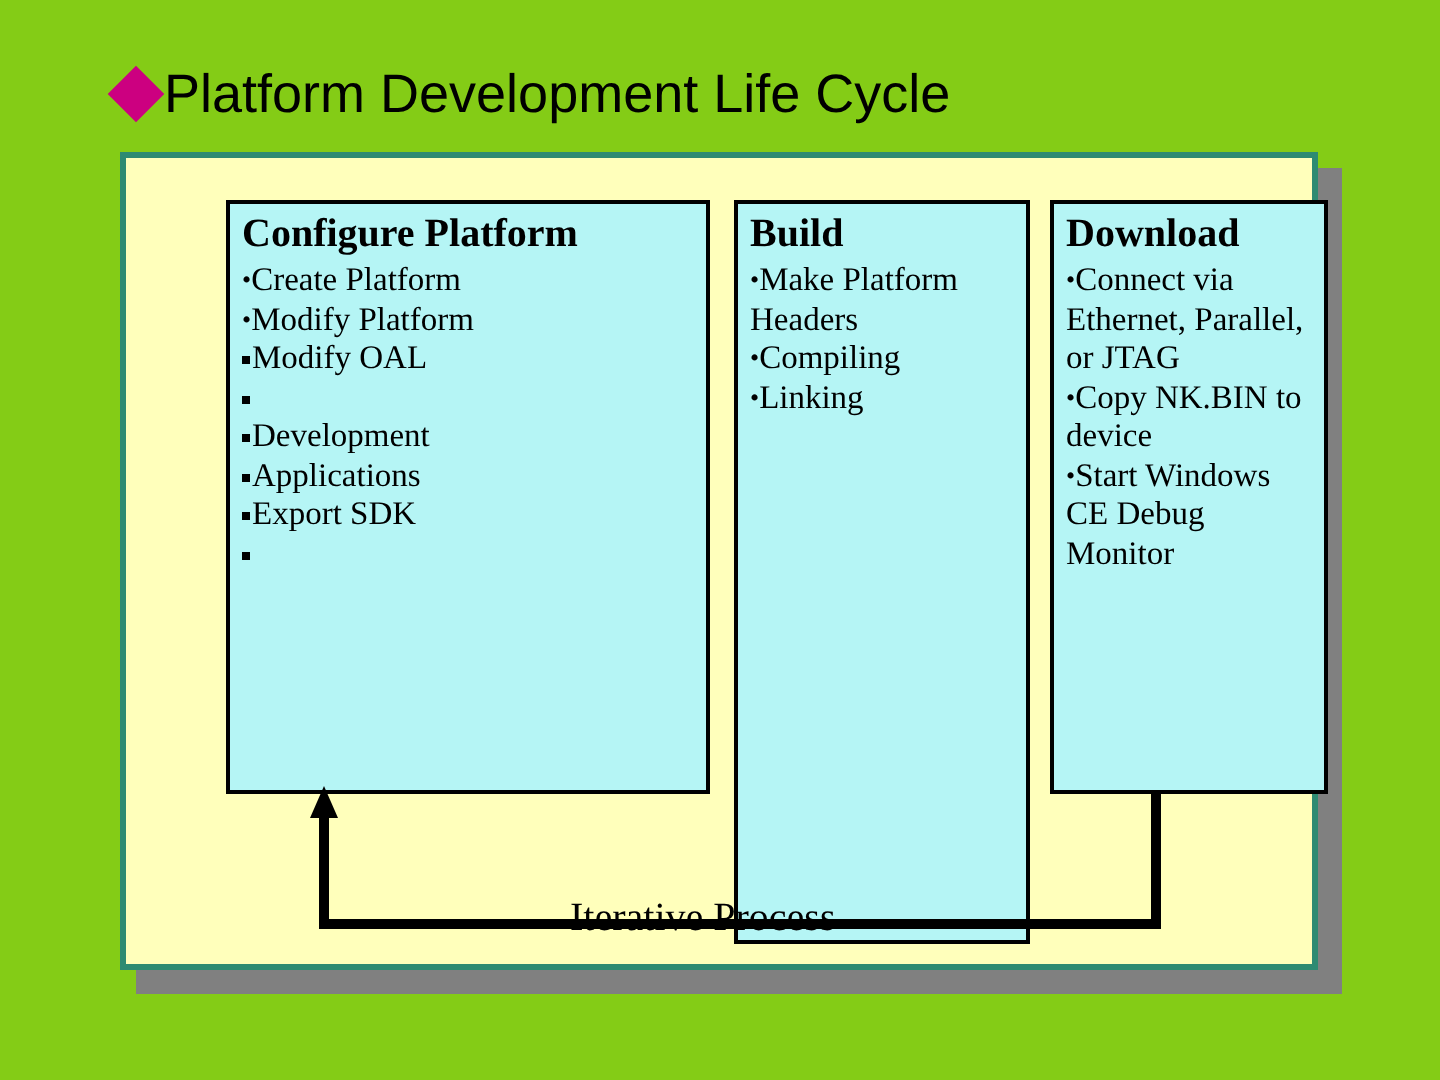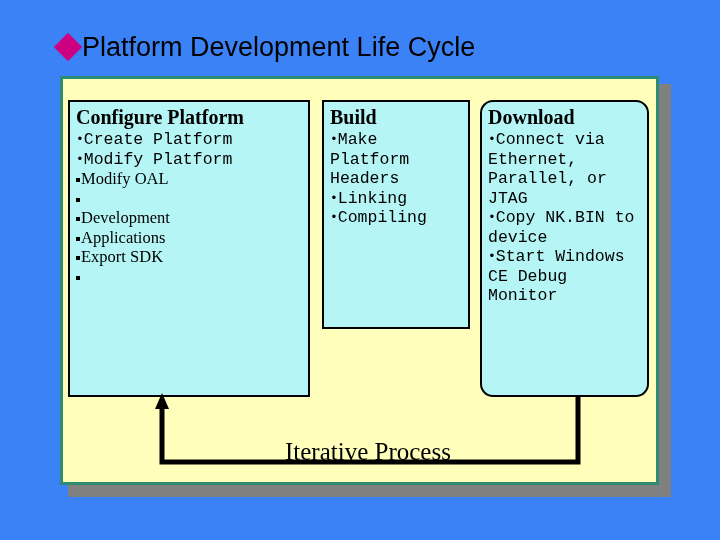--- a/index.html
+++ b/index.html
@@ -5,21 +5,21 @@
 <style>
   html, body {
     margin: 0;
     padding: 0;
     background: #ffffff;
   }
   #slide {
     position: relative;
     width: 720px;
     height: 540px;
-    background: #3b82f6;
+    background: #84cc16;
     overflow: hidden;
     font-family: "Liberation Serif", "DejaVu Serif", serif;
   }
 
   
   .title-row {
     position: absolute;
     left: 58px;
     top: 26px;
     display: flex;
@@ -64,60 +64,61 @@
   }
 
   
   .col {
     position: absolute;
     background: #B5F5F5;
     border: 2px solid #000000;
     box-sizing: border-box;
     padding: 4px 6px 4px 6px;
     overflow: hidden;
+    margin-left: 45px;
   }
   #col-configure { left: 68px;  top: 100px; width: 242px; height: 297px; }
-  #col-build     { left: 322px; top: 100px; width: 148px; height: 229px; }
-  #col-download  { left: 480px; top: 100px; width: 169px; height: 297px; border-radius: 13px; }
+  #col-build     { left: 322px; top: 100px; width: 148px; height: 372px; }
+  #col-download  { left: 480px; top: 100px; width: 139px; height: 297px; }
 
   .col-title {
     font-size: 20px;
     font-weight: bold;
     color: #000000;
     line-height: 1.12;
     margin: 0 0 2px 0;
     white-space: nowrap;
   }
   .bullets { margin: 0; padding: 0; list-style: none; }
   .bullets li {
     font-size: 16.5px;
     color: #000000;
     line-height: 1.18;
     margin: 0;
     padding: 0;
   }
-  .lvl1 { text-indent: 0; padding-left: 0; font-family: Liberation Mono, monospace; }
+  .lvl1 { text-indent: 0; padding-left: 0; }
   .lvl1 .bul { font-size: 13px; vertical-align: 1px; letter-spacing: 0; }
   .lvl2 { padding-left: 28px; }
   .lvl2 .sqbul {
     display: inline-block;
     width: 4px;
     height: 4px;
     background: #000000;
     vertical-align: 2px;
     margin-right: 1px;
   }
 
   
   .loop { position: absolute; left: 0; top: 0; width: 720px; height: 540px; pointer-events: none; }
   .iter-label {
     position: absolute;
     left: 285px;
-    top: 438px;
-    font-size: 25px;
+    top: 448px;
+    font-size: 20px;
     color: #000000;
     white-space: nowrap;
   }
 </style>
 </head>
 <body>
 
 <div id="slide">
 
   <div class="title-row">
@@ -139,22 +140,22 @@
       <li class="lvl2"><span class="sqbul"></span><span>Applications</span></li>
       <li class="lvl2"><span class="sqbul"></span><span>Export SDK</span></li>
       <li class="lvl2"><span class="sqbul"></span></li>
     </ul>
   </div>
 
   <div class="col" id="col-build">
     <div class="col-title">Build</div>
     <ul class="bullets">
       <li class="lvl1"><span class="bul">•</span><span>Make Platform Headers</span></li>
+      <li class="lvl1"><span class="bul">•</span><span>Compiling</span></li>
       <li class="lvl1"><span class="bul">•</span><span>Linking</span></li>
-      <li class="lvl1"><span class="bul">•</span><span>Compiling</span></li>
     </ul>
   </div>
 
   <div class="col" id="col-download">
     <div class="col-title">Download</div>
     <ul class="bullets">
       <li class="lvl1"><span class="bul">•</span><span>Connect via Ethernet, Parallel, or JTAG</span></li>
       <li class="lvl1"><span class="bul">•</span><span>Copy NK.BIN to device</span></li>
       <li class="lvl1"><span class="bul">•</span><span>Start Windows CE Debug Monitor</span></li>
     </ul>

